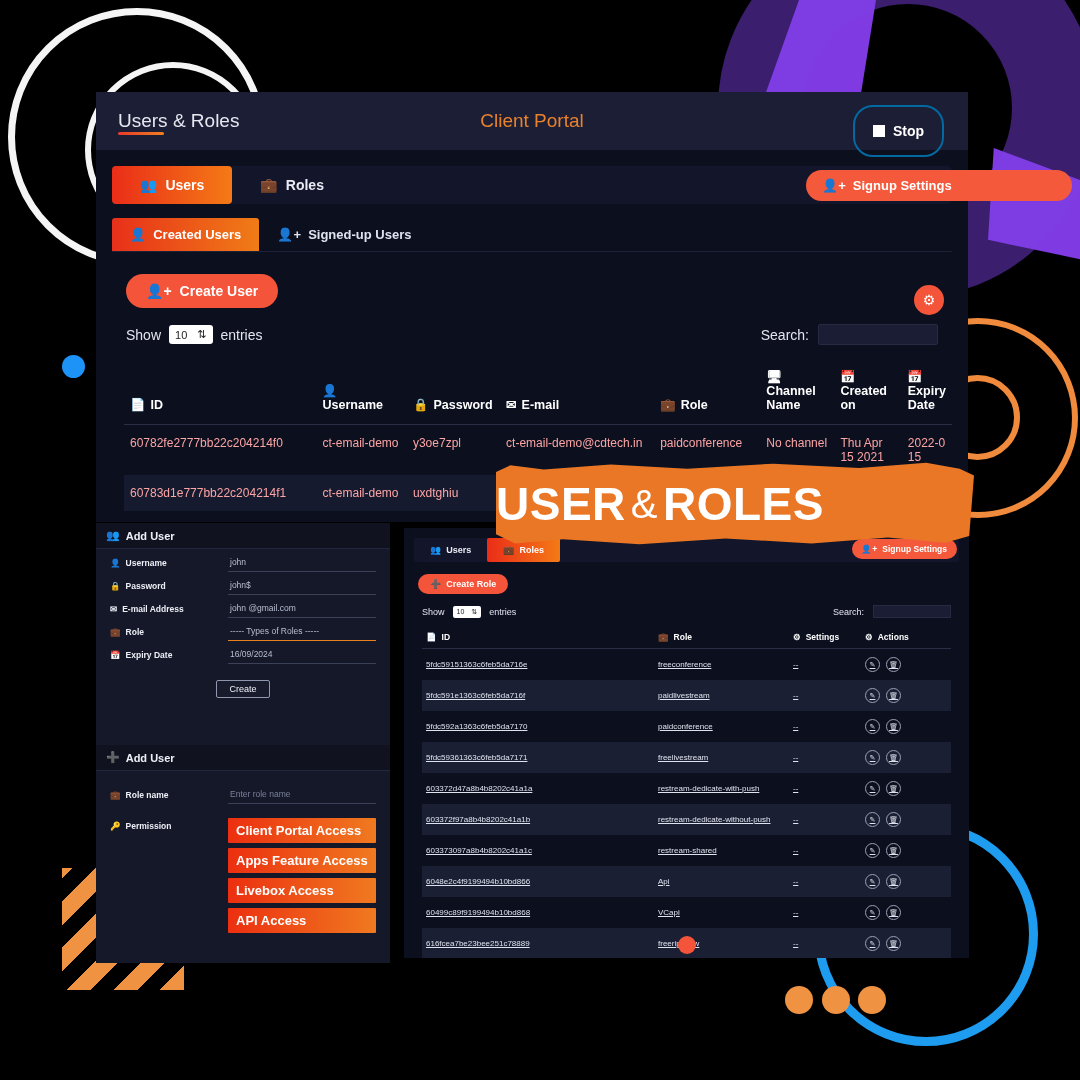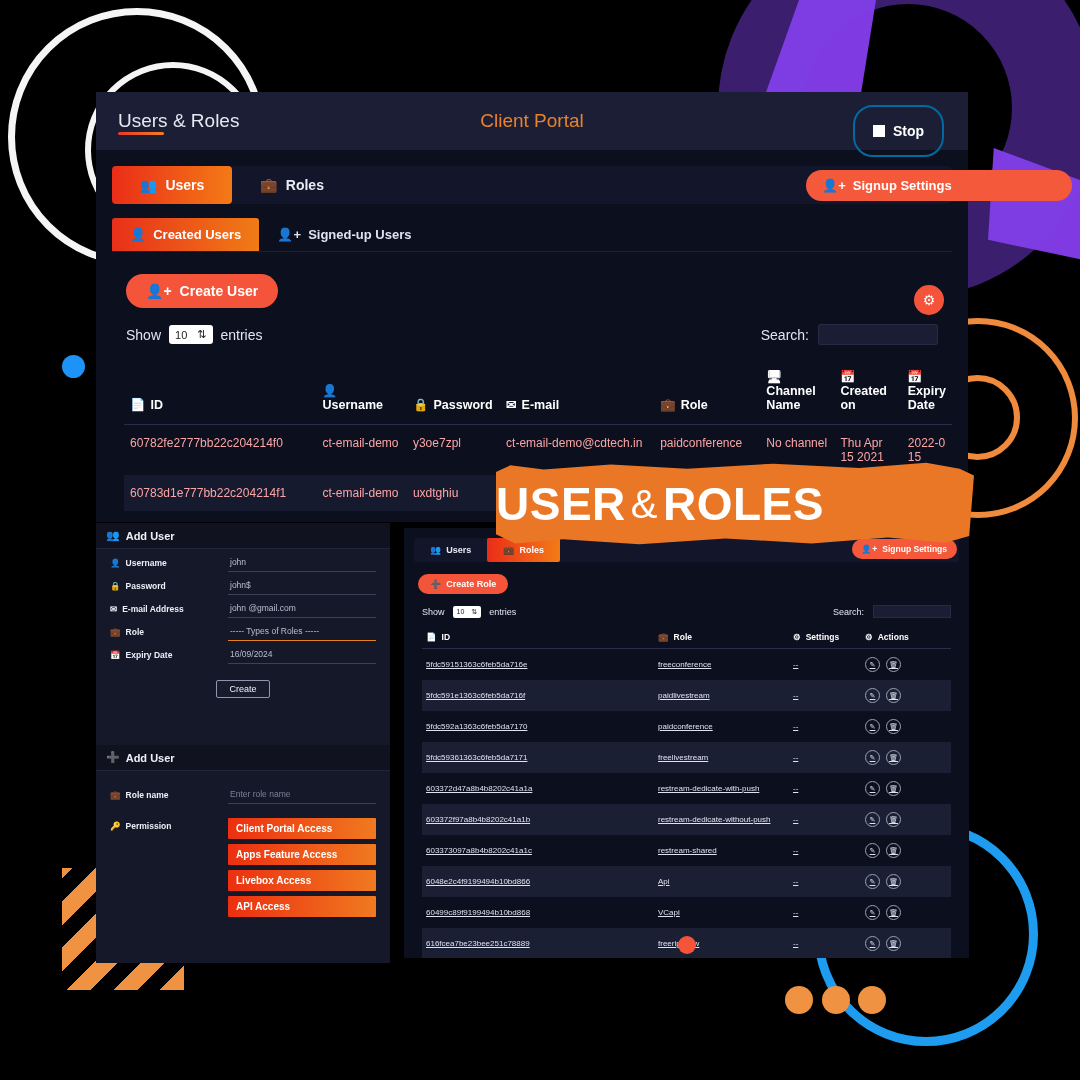--- a/index.html
+++ b/index.html
@@ -223,21 +223,21 @@
   .panel-foot { display:flex; justify-content:center; padding: 16px 0 10px 0; }
 
   
   .win-addrole {
     position: absolute; left: 96px; top: 745px; width: 294px; height: 218px;
     background: #151828; z-index: 40; overflow:hidden;
   }
   .perm-list { display:flex; flex-direction:column; gap: 5px; flex:1; }
   .perm-item {
     background: linear-gradient(90deg,#ec2f10,#f07a20);
-    color:#fff; font-size:10px; font-weight:bold;
+    color:#fff; font-size:13px; font-weight:bold;
     padding: 5px 8px; border-radius: 1px;
   }
 
   
   .win-roles {
     position: absolute; left: 404px; top: 528px; width: 565px; height: 430px;
     background: #0c0f1e; z-index: 30; overflow:hidden;
   }
   .roles-tabrow {
     margin: 10px 10px 0 10px; height: 24px; background:#13162a;

